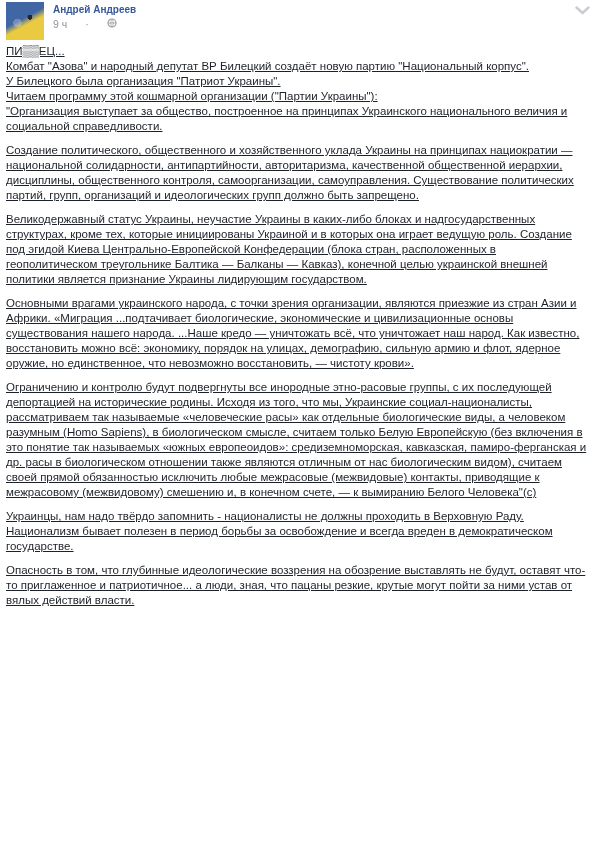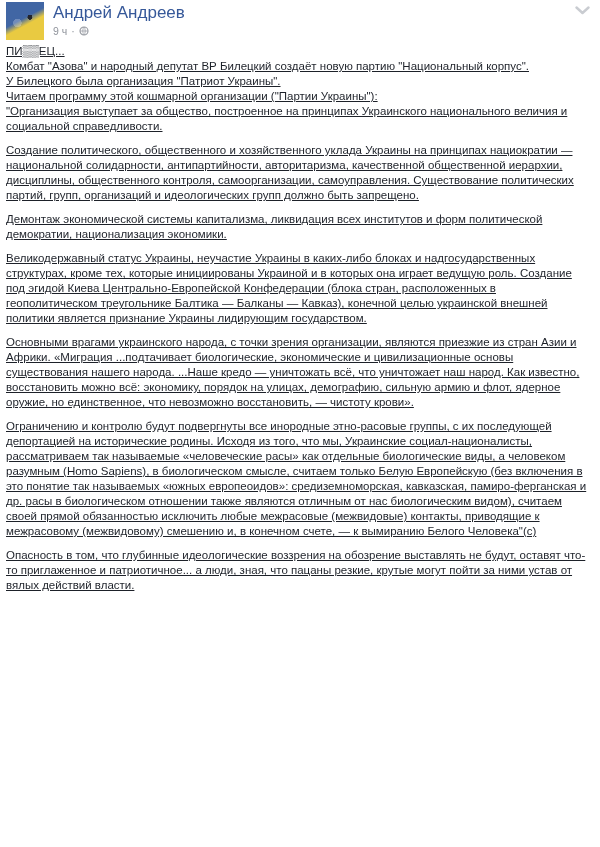--- a/index.html
+++ b/index.html
@@ -22,24 +22,24 @@
   .avatar{
     width:38px;height:38px;flex:0 0 38px;
     background:
       radial-gradient(circle at 63% 40%, #23252d 0 7%, rgba(0,0,0,0) 8%),
       radial-gradient(circle at 30% 55%, rgba(255,255,255,.25) 0 12%, rgba(255,255,255,0) 13%),
       linear-gradient(152deg, var(--avatar_blue) 0%, var(--avatar_blue) 44%, var(--avatar_yellow) 58%, var(--avatar_yellow) 100%);
     cursor:pointer;
   }
   .hmeta{margin-left:9px;padding-top:2px;display:flex;flex-direction:column;gap:3px;}
   .author{
-    font-size:17px;font-weight:normal;color:var(--author_link);
+    font-size:10px;font-weight:bold;color:var(--author_link);
     text-decoration:none;cursor:pointer;line-height:1.1;
   }
-  .sub{display:flex;align-items:center;gap:4px;font-size:10.5px;color:var(--muted);line-height:1;}
+  .sub{display:flex;align-items:center;gap:18px;font-size:10.5px;color:var(--muted);line-height:1;}
   .sub .ts{cursor:pointer;}
   .globe{display:inline-block;vertical-align:middle;opacity:.95;}
   .menu-chevron{
     position:absolute;top:4px;right:2px;cursor:pointer;line-height:0;
   }
   .post-text{font-size:11.5px;line-height:15px;color:var(--body_text);padding-right:2px;}
   .post-text p{margin:0 0 9px 0;text-decoration:underline;}
   .post-text p:last-child{margin-bottom:16px;}
 </style>
 </head>
@@ -64,19 +64,19 @@
     <span class="menu-chevron">
       <svg width="15" height="9" viewBox="0 0 15 9">
         <path d="M1.5 1.5 L7.5 7 L13.5 1.5" fill="none" stroke="#c9ccd1" stroke-width="2.4" stroke-linecap="round" stroke-linejoin="round"></path>
       </svg>
     </span>
   </div>
 
   <div class="post-text">
       <p>ПИ▒▒ЕЦ...<br>Комбат "Азова" и народный депутат ВР Билецкий создаёт новую партию "Национальный корпус".<br>У Билецкого была организация "Патриот Украины".<br>Читаем программу этой кошмарной организации ("Партии Украины"):<br>"Организация выступает за общество, построенное на принципах Украинского национального величия и социальной справедливости.</p>
       <p>Создание политического, общественного и хозяйственного уклада Украины на принципах нациократии — национальной солидарности, антипартийности, авторитаризма, качественной общественной иерархии, дисциплины, общественного контроля, самоорганизации, самоуправления. Существование политических партий, групп, организаций и идеологических групп должно быть запрещено.</p>
-      <p>Демонтаж экономической системы капитализма, ликвидация всех институтов и форм политической демократии, национализация экономики.</p>
       <p>Великодержавный статус Украины, неучастие Украины в каких-либо блоках и надгосударственных структурах, кроме тех, которые инициированы Украиной и в которых она играет ведущую роль. Создание под эгидой Киева Центрально-Европейской Конфедерации (блока стран, расположенных в геополитическом треугольнике Балтика — Балканы — Кавказ), конечной целью украинской внешней политики является признание Украины лидирующим государством.</p>
       <p>Основными врагами украинского народа, с точки зрения организации, являются приезжие из стран Азии и Африки. «Миграция ...подтачивает биологические, экономические и цивилизационные основы существования нашего народа. ...Наше кредо — уничтожать всё, что уничтожает наш народ. Как известно, восстановить можно всё: экономику, порядок на улицах, демографию, сильную армию и флот, ядерное оружие, но единственное, что невозможно восстановить, — чистоту крови».</p>
       <p>Ограничению и контролю будут подвергнуты все инородные этно-расовые группы, с их последующей депортацией на исторические родины. Исходя из того, что мы, Украинские социал-националисты, рассматриваем так называемые «человеческие расы» как отдельные биологические виды, а человеком разумным (Homo Sapiens), в биологическом смысле, считаем только Белую Европейскую (без включения в это понятие так называемых «южных европеоидов»: средиземноморская, кавказская, памиро-ферганская и др. расы в биологическом отношении также являются отличным от нас биологическим видом), считаем своей прямой обязанностью исключить любые межрасовые (межвидовые) контакты, приводящие к межрасовому (межвидовому) смешению и, в конечном счете, — к вымиранию Белого Человека"(с)</p>
+      <p>Украинцы, нам надо твёрдо запомнить - националисты не должны проходить в Верховную Раду. Национализм бывает полезен в период борьбы за освобождение и всегда вреден в демократическом государстве.</p>
       <p>Опасность в том, что глубинные идеологические воззрения на обозрение выставлять не будут, оставят что-то приглаженное и патриотичное... а люди, зная, что пацаны резкие, крутые могут пойти за ними устав от вялых действий власти.</p>
     </div>
 </div>
 
 </body></html>

